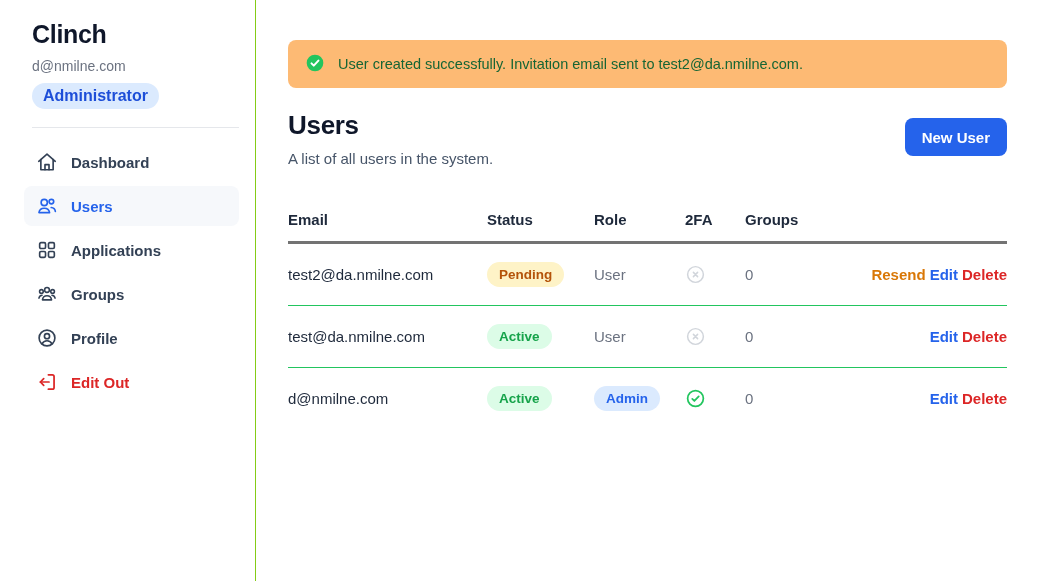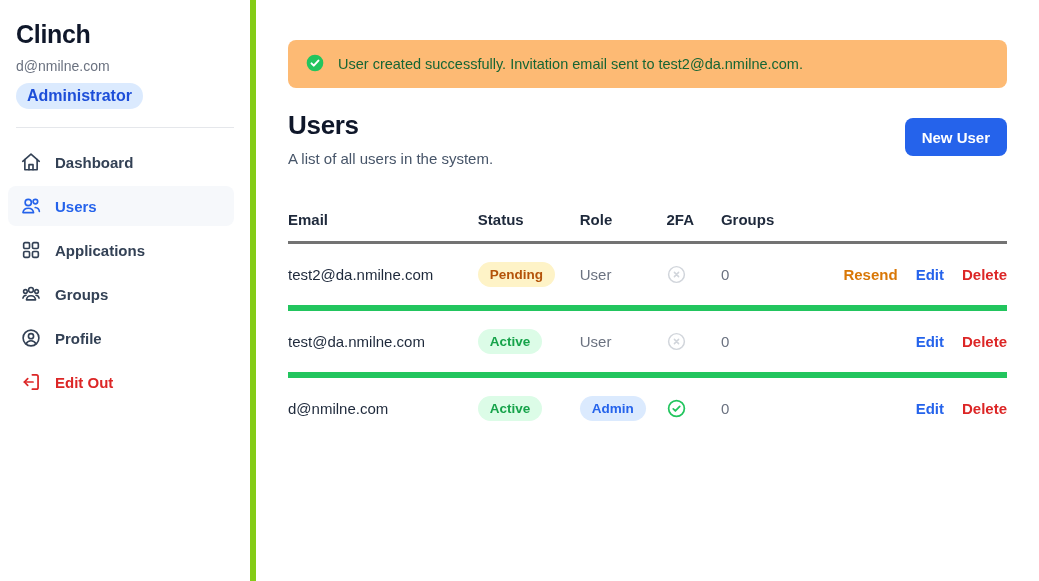--- a/index.html
+++ b/index.html
@@ -8,22 +8,22 @@
     display: flex;
     font-family: "Liberation Sans", sans-serif;
     background: #ffffff;
     color: #1e293b;
     overflow: hidden;
   }
 
   
   .sidebar {
     width: 256px; min-width: 256px; height: 100%;
-    border-right: 6px solid #84cc16;
-    padding: 20px 16px 0 8px;
+    border-right: 1px solid #84cc16;
+    padding: 20px 16px 0 24px;
   }
   .brand-block { padding-left: 8px; }
   .brand { font-size: 25px; font-weight: 800; color: #0f172a; letter-spacing: -0.3px; }
   .sidebar-email { margin-top: 9px; font-size: 14px; color: #6b7280; }
   .role-badge {
     display: inline-block; margin-top: 9px;
     background: #dbeafe; color: #1d4ed8;
     font-size: 16px; font-weight: 600;
     padding: 4px 11px; border-radius: 999px;
   }
@@ -63,38 +63,38 @@
     cursor: pointer;
   }
 
   
   table { margin-top: 44px; width: 100%; border-collapse: collapse; }
   th {
     text-align: left; font-size: 15px; font-weight: 700; color: #1e293b;
     padding: 0 0 13px 0; border-bottom: 3px solid #737373;
   }
   td { padding: 18px 0; font-size: 15px; vertical-align: middle; }
-  tbody tr:not(:last-child) td { border-bottom: 6px solid #22c55e; }
+  tbody tr:not(:last-child) td { border-bottom: 1px solid #22c55e; }
   .col-email  { width: 199px; }
   .col-status { width: 107px; }
   .col-role   { width: 91px;  }
   .col-2fa    { width: 60px;  }
   .col-groups { width: 115px; }
   .cell-email { color: #1e293b; }
   .muted { color: #6b7280; }
   .badge {
     display: inline-block; padding: 5px 12px; border-radius: 999px;
     font-size: 13.5px; font-weight: 600;
   }
   .badge-pending { background: #fef3c7; color: #b45309; }
   .badge-active  { background: #dcfce7; color: #16a34a; }
   .badge-admin   { background: #dbeafe; color: #2563eb; }
   .twofa-icon svg { width: 21px; height: 21px; display: block; }
   .cell-actions { text-align: right; white-space: nowrap; }
-  .action-link { margin-left: 18px; font-weight: 700; font-size: 15px; text-decoration: none; cursor: pointer; }
+  .action-link { margin-left: 4px; font-weight: 700; font-size: 15px; text-decoration: none; cursor: pointer; }
   .action-resend { color: var(--warning, #d97706); }
   .action-edit   { color: var(--accent, #2563eb); }
   .action-delete { color: var(--danger, #dc2626); }
 </style>
 </head>
 <body>
 
 <aside class="sidebar">
   <div class="brand-block">
     <div class="brand">Clinch</div>

